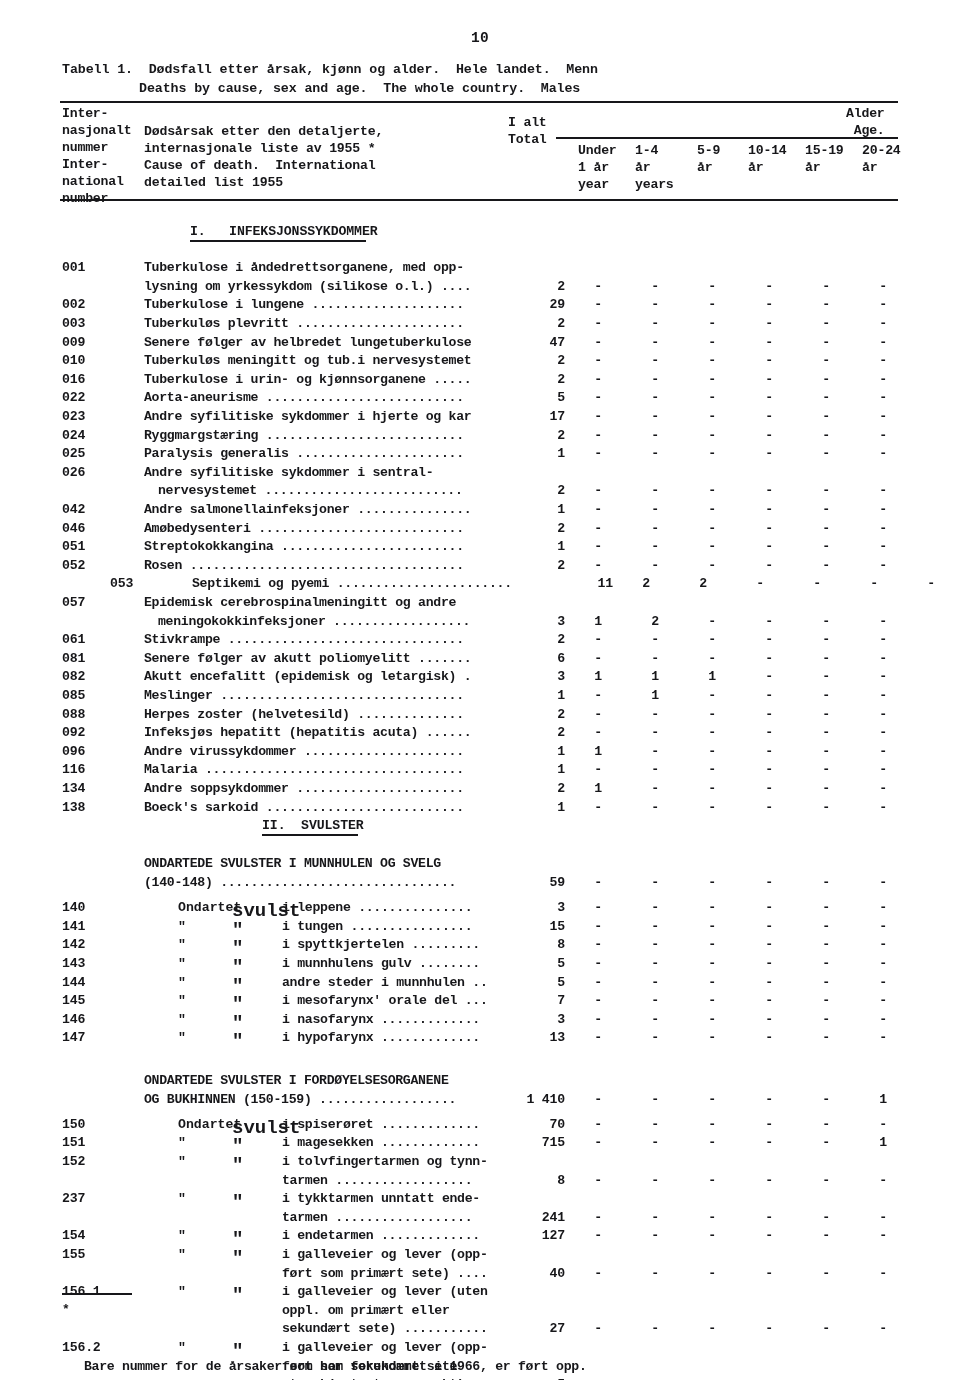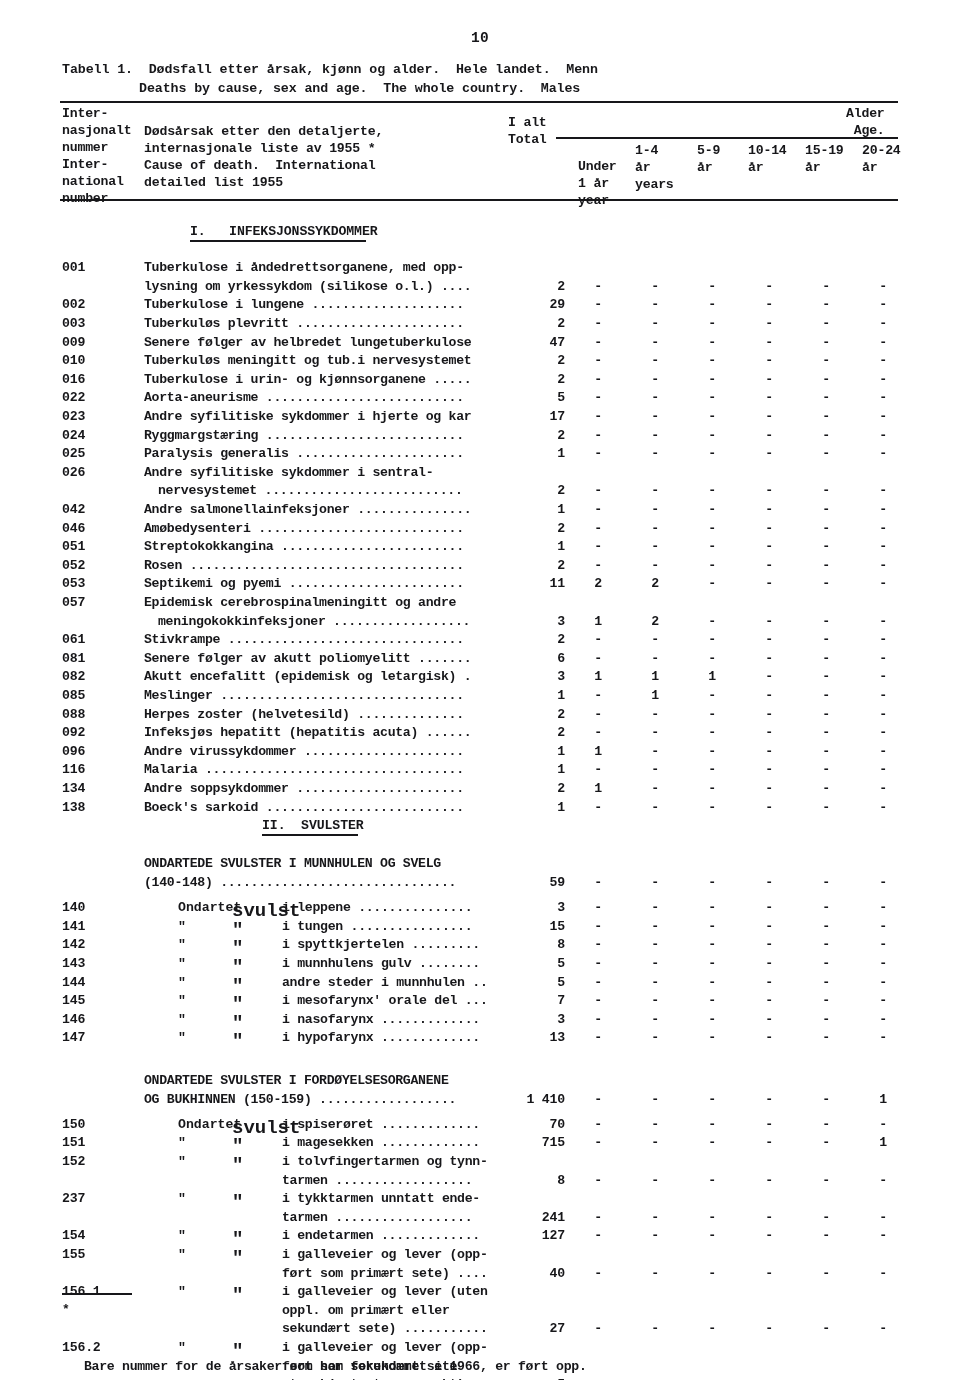--- a/index.html
+++ b/index.html
@@ -196,21 +196,21 @@
   <div class="hdr hdr-cause">Dødsårsak etter den detaljerte,
 internasjonale liste av 1955 *
 Cause of death.  International
 detailed list 1955</div>
   <div class="hdr hdr-ialt">I alt
 Total</div>
   <div class="hdr hdr-alder">Alder
 Age.</div>
 
   <div id="age-headers">
-      <div class="agecol" style="left: 578px; margin-top: 16px;">Under
+      <div class="agecol" style="left: 578px;">Under
 1 år
 year</div>
       <div class="agecol" style="left: 635px;">1-4
 år
 years</div>
       <div class="agecol" style="left: 697px;">5-9
 år</div>
       <div class="agecol" style="left: 748px;">10-14
 år</div>
       <div class="agecol" style="left: 805px;">15-19
@@ -386,21 +386,21 @@
         <div class="code">052</div>
         <div class="label">Rosen ....................................</div>
         <div class="val v-total">2</div>
         <div class="val v-c1">-</div>
         <div class="val v-c2">-</div>
         <div class="val v-c3">-</div>
         <div class="val v-c4">-</div>
         <div class="val v-c5">-</div>
         <div class="val v-c6">-</div>
       </div>
-      <div class="row" style="top: 576.47px;">
+      <div class="row" style="top: 576.47px; margin-left: 48px;">
         <div class="code">053</div>
         <div class="label">Septikemi og pyemi .......................</div>
         <div class="val v-total">11</div>
         <div class="val v-c1">2</div>
         <div class="val v-c2">2</div>
         <div class="val v-c3">-</div>
         <div class="val v-c4">-</div>
         <div class="val v-c5">-</div>
         <div class="val v-c6">-</div>
       </div>

